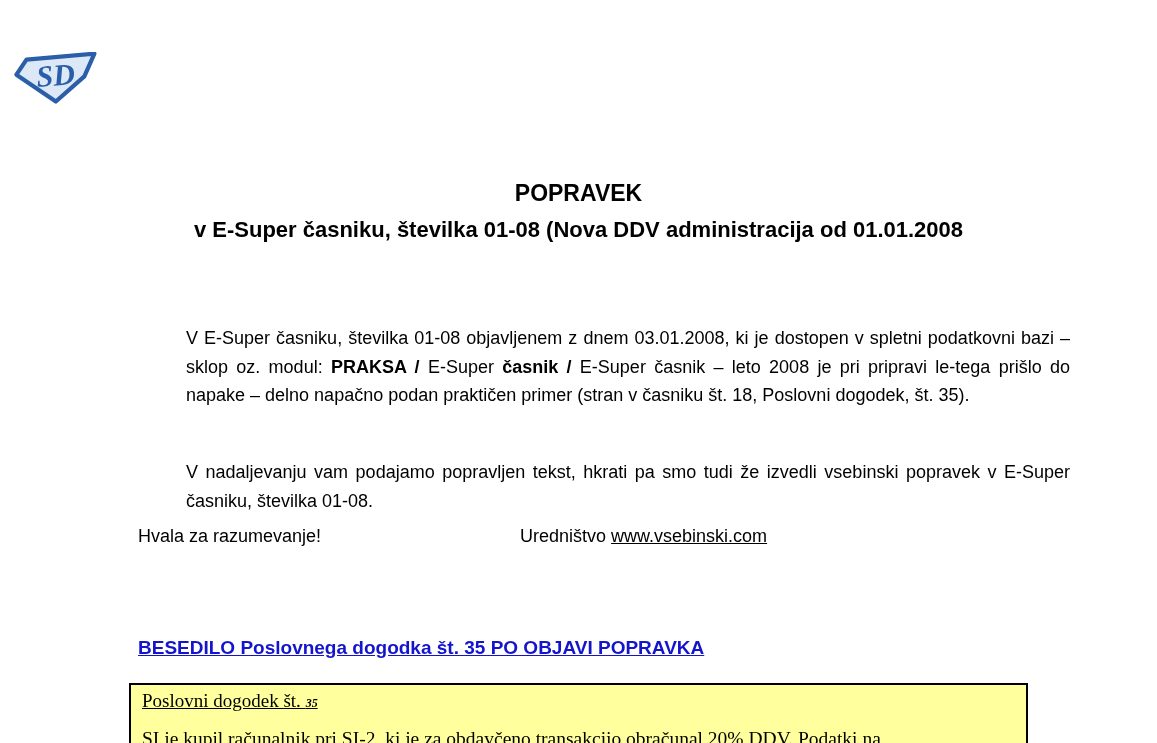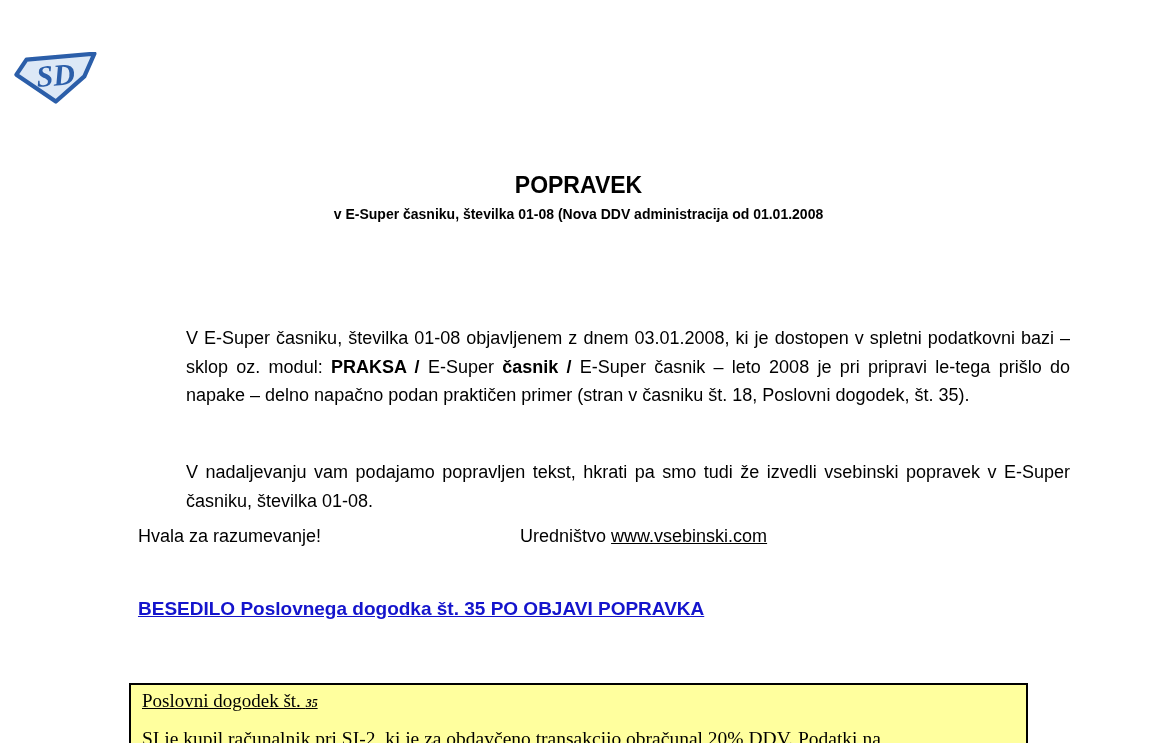--- a/index.html
+++ b/index.html
@@ -35,24 +35,24 @@
     position: absolute;
     left: 0;
     top: 170px;
     width: 1157px;
     text-align: center;
   }
   .doc-title {
     font-size: 23px;
     font-weight: bold;
     line-height: 30px;
-    margin: 0;
+    margin: 8px;
   }
   .doc-subtitle {
-    font-size: 14px;
+    font-size: 22px;
     font-weight: bold;
     line-height: 28px;
     margin: 0;
   }
 
   .para {
     position: absolute;
     left: 138px;
     width: 884px;
     font-size: 18px;
@@ -78,21 +78,21 @@
   }
   .site-link {
     color: var(--text);
     text-decoration: underline;
     cursor: pointer;
   }
 
   .section-heading {
     position: absolute;
     left: 138px;
-    top: 598px;
+    top: 637px;
     font-size: 19px;
     font-weight: bold;
     color: var(--heading-blue);
     text-decoration: underline;
   }
 
   .event-box {
     position: absolute;
     left: 129px;
     top: 683px;

